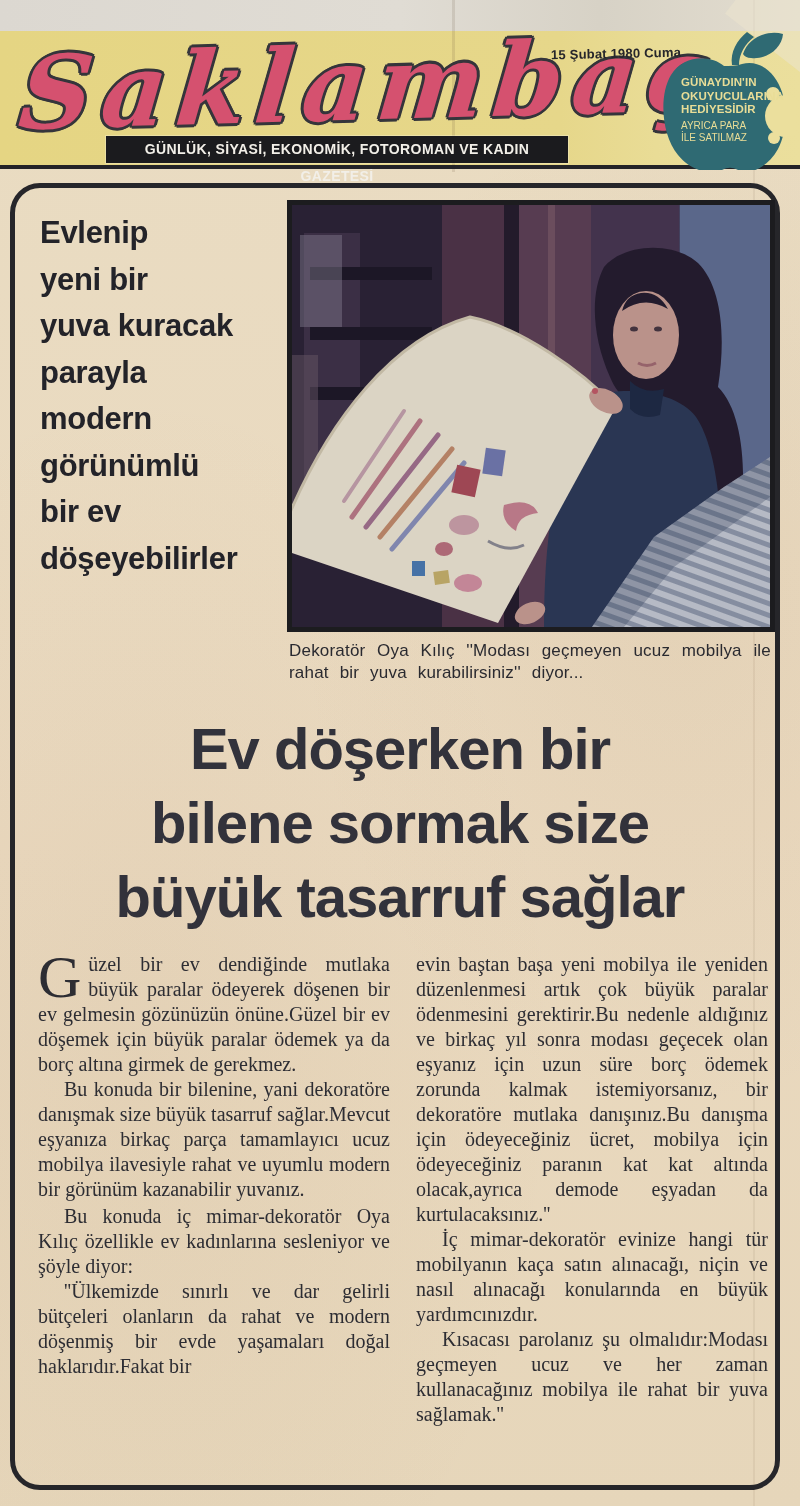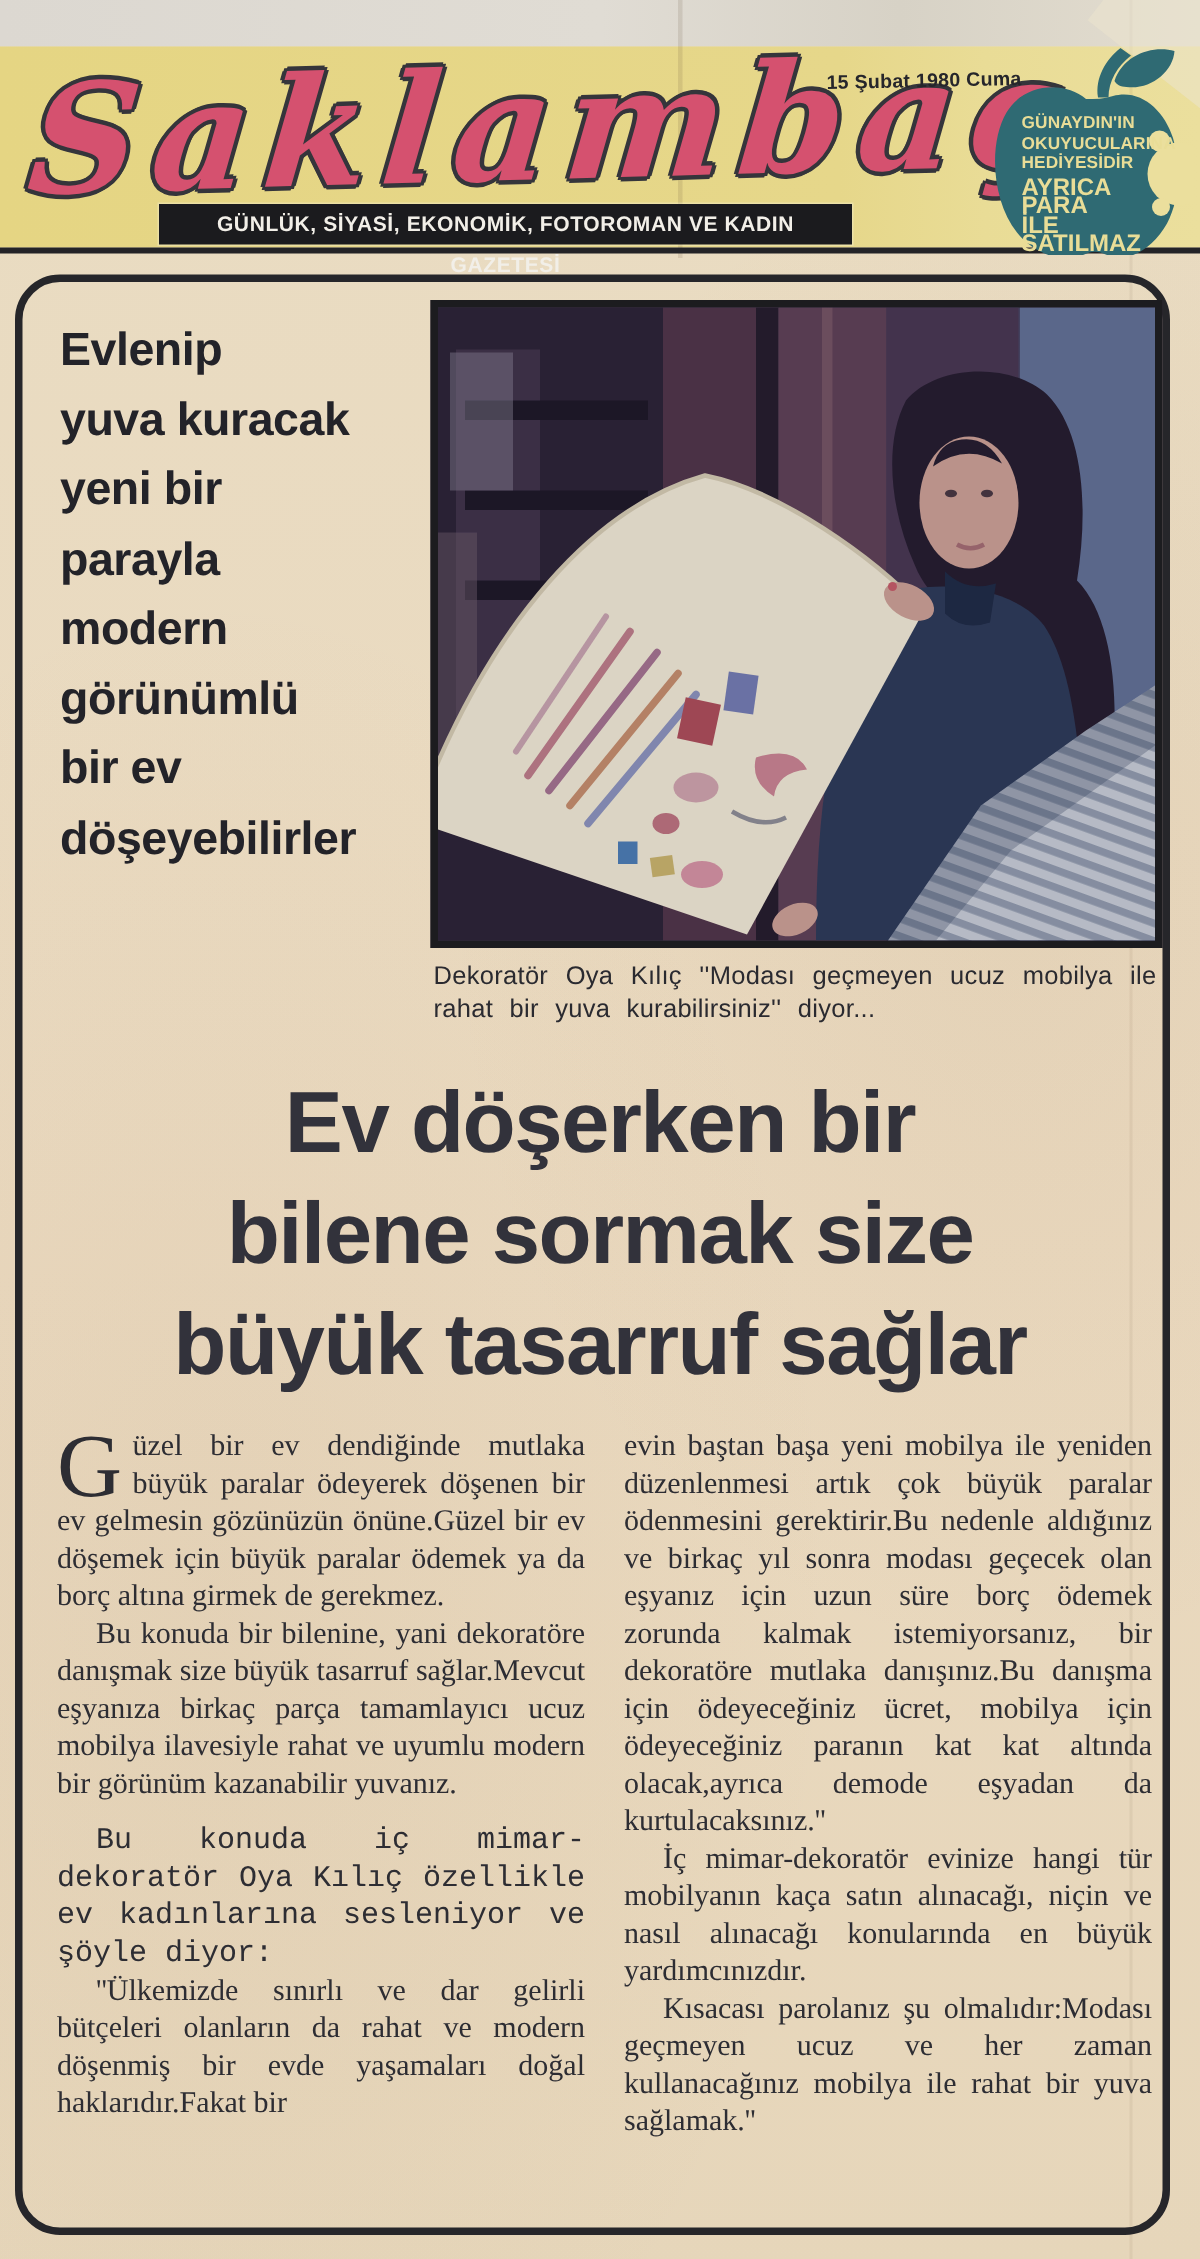--- a/index.html
+++ b/index.html
@@ -33,21 +33,21 @@
   .date{position:absolute;left:551px;top:46px;font-size:13px;font-weight:bold;color:#26262b;
     transform:rotate(-1.2deg);letter-spacing:.2px;}
   .tagline-bar{position:absolute;left:106px;top:136px;width:462px;height:27px;background:#1b1b1e;
     box-shadow:0 0 0 1px rgba(255,255,255,.25);}
   .tagline-bar span{display:block;text-align:center;font-size:14px;font-weight:bold;
     color:#f2efe8;line-height:27px;letter-spacing:.4px;}
   .apple-wrap{position:absolute;left:653px;top:28px;width:142px;height:142px;}
   .apple-wrap svg{position:absolute;left:0;top:0;}
   .apple-text{position:absolute;left:28px;top:48px;width:106px;text-align:left;color:#e9dd97;}
   .apple-text .l1{font-size:11.5px;line-height:13.5px;font-weight:bold;letter-spacing:.1px;}
-  .apple-text .l2{font-size:16px;line-height:12.5px;font-weight:bold;margin-top:3px;}
+  .apple-text .l2{font-size:10px;line-height:12.5px;font-weight:normal;margin-top:3px;}
   
   .frame{position:absolute;left:10px;top:183px;width:760px;height:1297px;
     border:5px solid #26262a;border-radius:30px;}
   
   .side-headline{position:absolute;left:40px;top:210px;width:245px;
     font-size:31px;line-height:46.5px;font-weight:bold;color:#232329;letter-spacing:-.3px;}
   
   .photo{position:absolute;left:287px;top:200px;width:478px;height:422px;
     border:5px solid #1c1c1f;background:#3a3145;}
   
@@ -58,21 +58,21 @@
   .headline{position:absolute;left:45px;top:712px;width:710px;text-align:center;
     font-size:58px;line-height:74px;font-weight:bold;color:#32323b;letter-spacing:-1px;}
   
   .cols{position:absolute;left:38px;top:952px;width:730px;display:flex;gap:26px;}
   .col{width:352px;font-family:"Liberation Serif",serif;font-size:20px;line-height:25px;
     color:#2d2d33;text-align:justify;}
   .byline{font-family:"Liberation Serif",serif;font-size:20px;font-weight:bold;
     text-align:right;padding-right:14px;margin:0 0 8px 0;color:#26262c;}
   .col p{margin:0;}
   .col p.indent{text-indent:26px;}
-  .col p.gap{margin-top:13px;font-family:Liberation Mono, monospace;}
+  .col p.gap{margin-top:2px;}
   .dropcap{float:left;font-size:60px;line-height:47px;padding:2px 7px 0 0;color:#2d2d33;
     font-family:"Liberation Serif",serif;}
 </style>
 </head>
 <body>
 
 <div class="page">
 
   <div class="top-strip"></div>
   <div class="band"></div>
@@ -103,22 +103,22 @@
       <div class="l1">HEDİYESİDİR</div>
       <div class="l2">AYRICA PARA</div>
       <div class="l2" style="margin-top:0">İLE SATILMAZ</div>
     </div>
   </div>
 
   <div class="frame"></div>
 
   <div class="side-headline">
     <div>Evlenip</div>
+    <div>yeni bir</div>
     <div>yuva kuracak</div>
-    <div>yeni bir</div>
     <div>parayla</div>
     <div>modern</div>
     <div>görünümlü</div>
     <div>bir ev</div>
     <div>döşeyebilirler</div>
   </div>
 
   <div class="photo">
     <svg width="478" height="422" viewBox="0 0 478 422">
       <defs>

